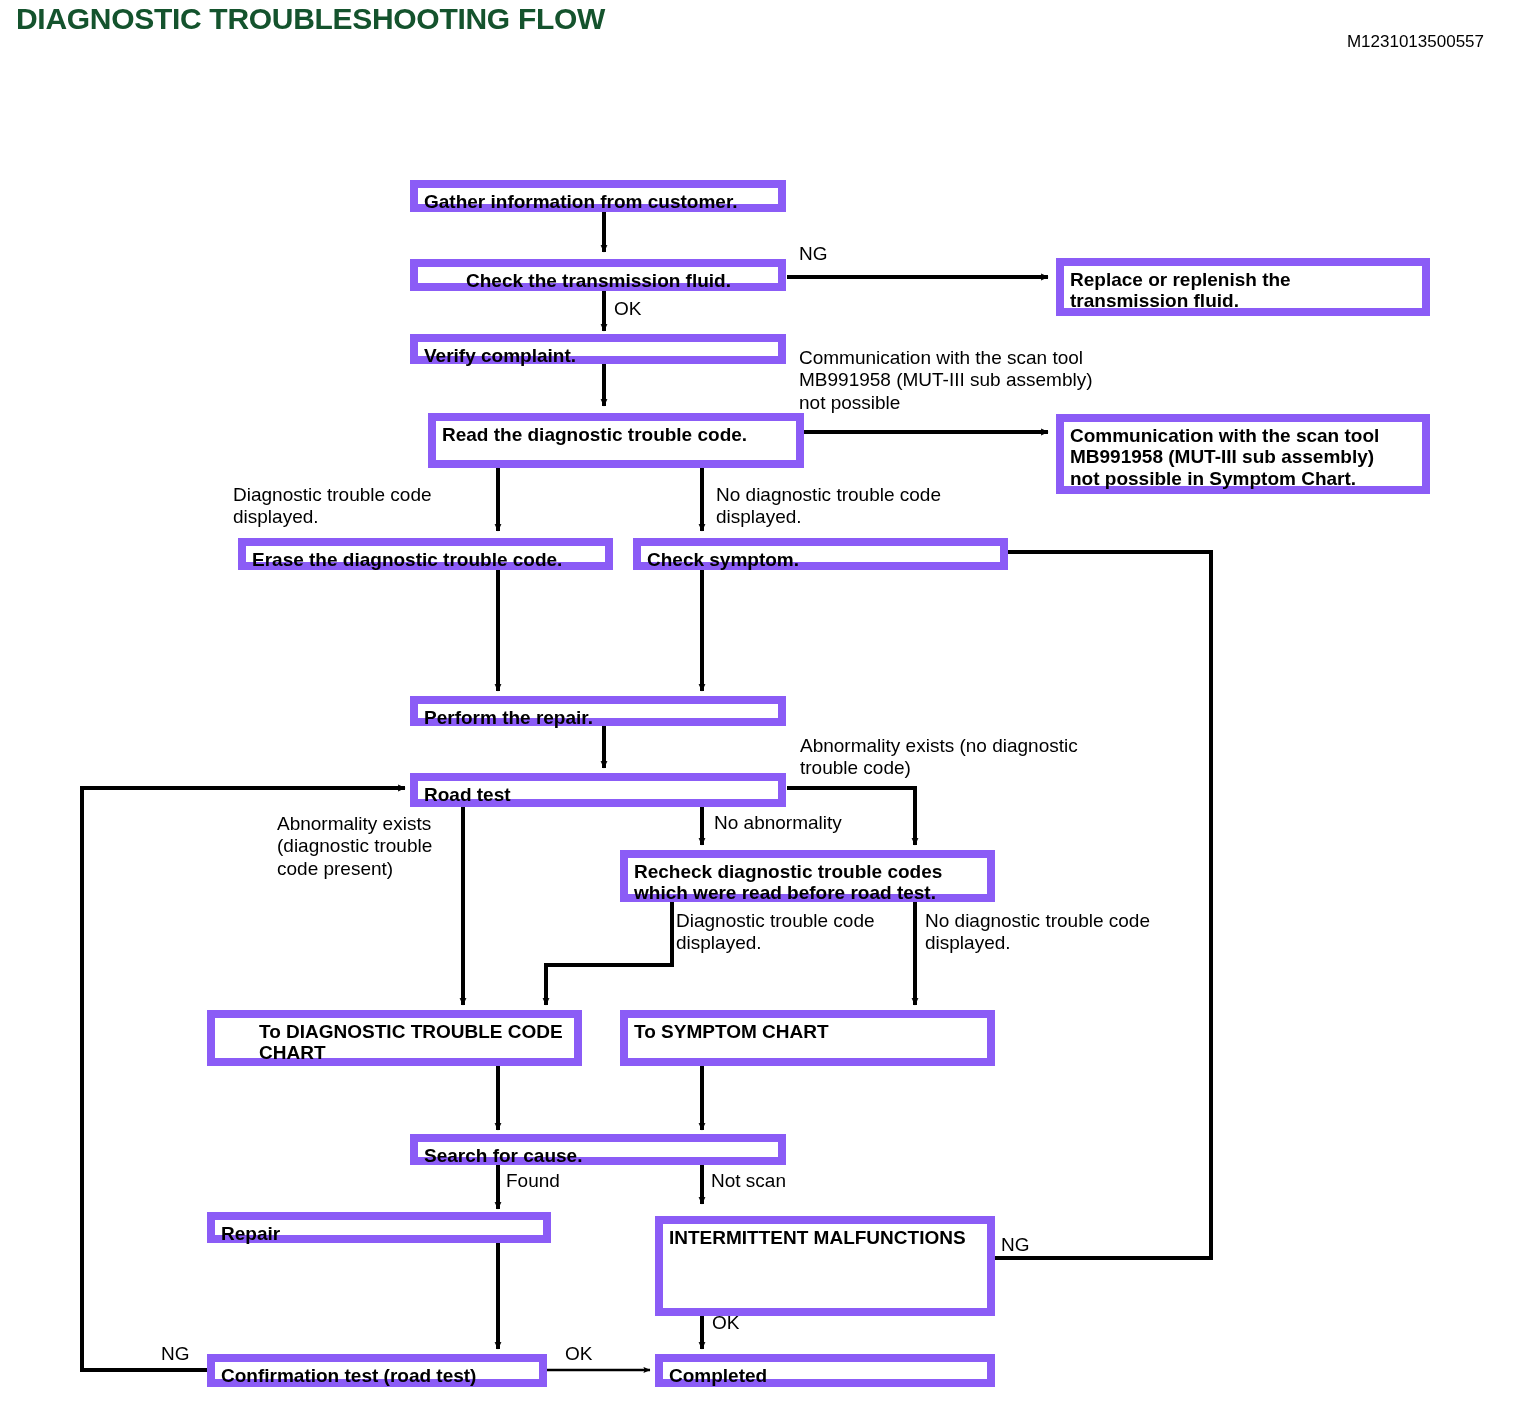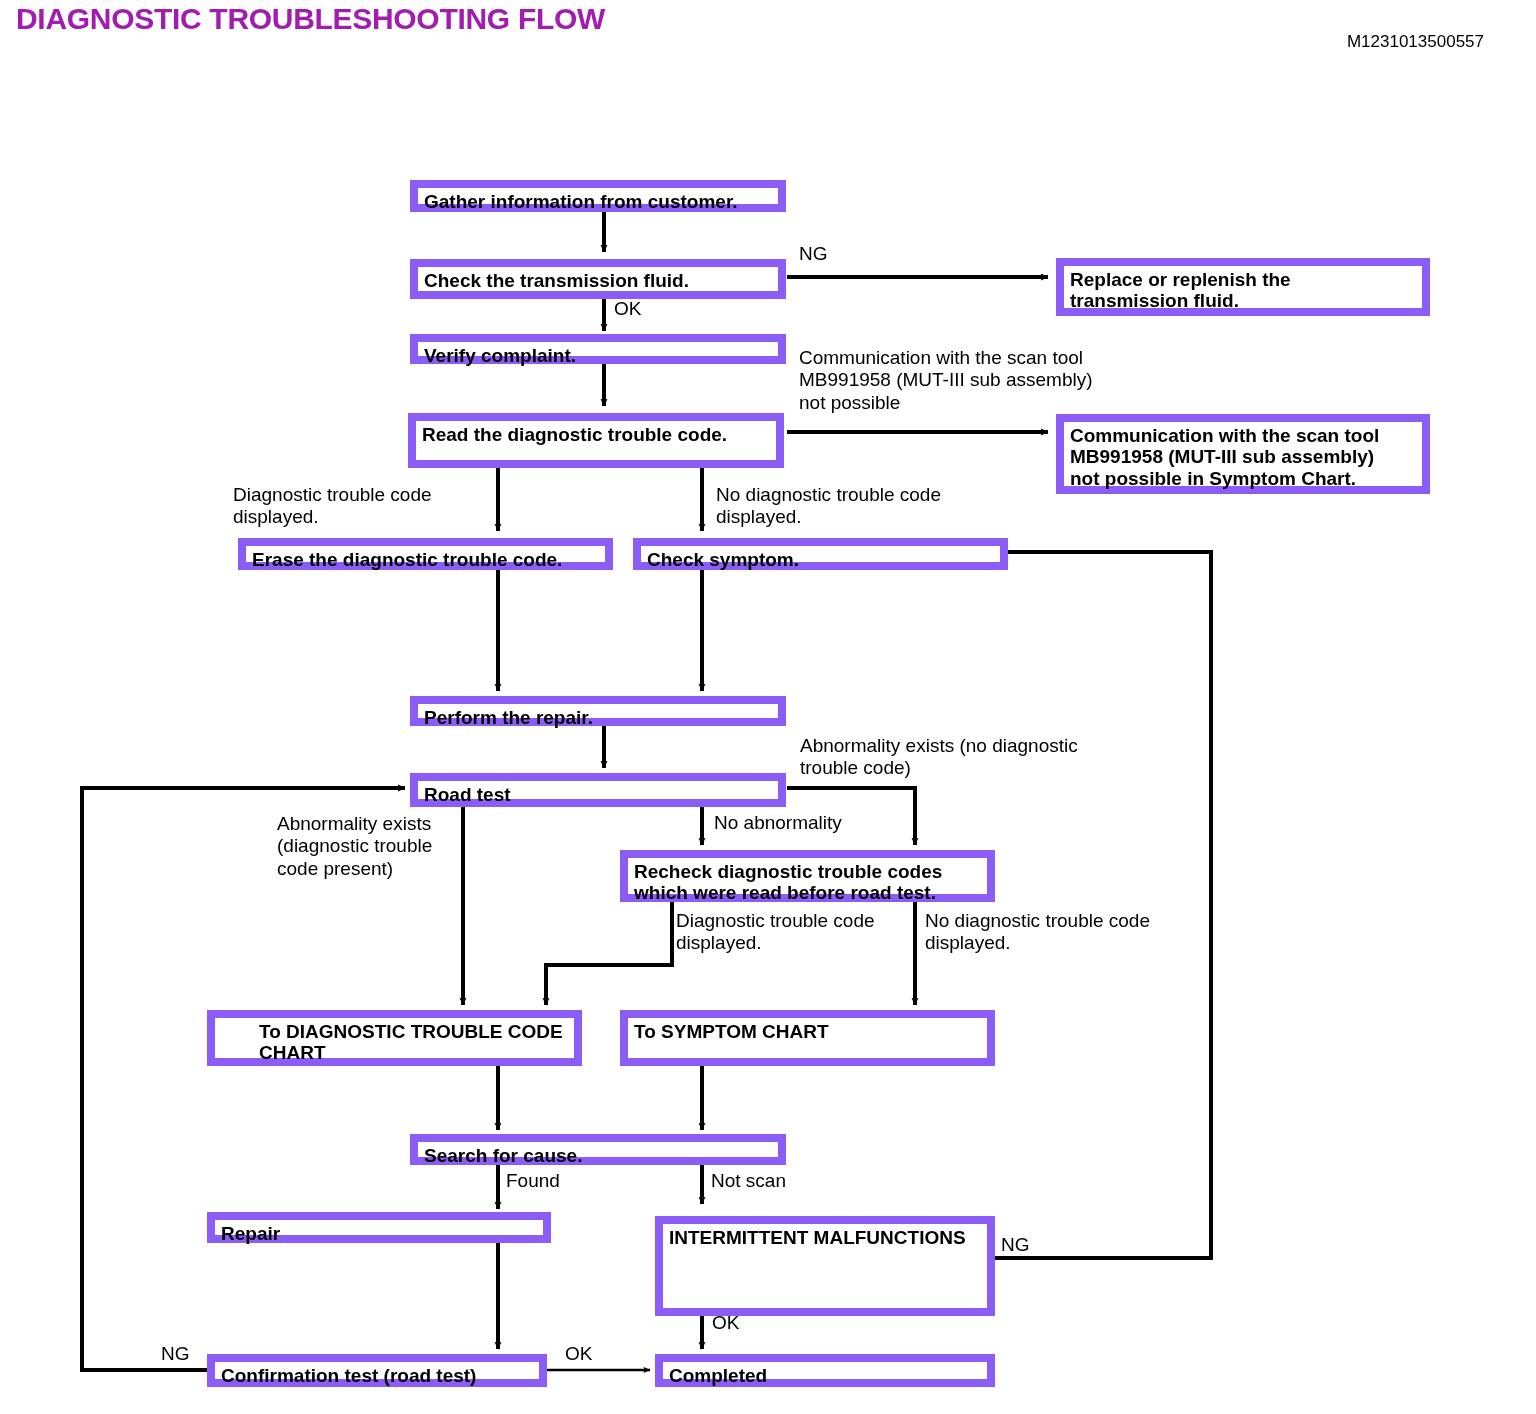--- a/index.html
+++ b/index.html
@@ -15,21 +15,21 @@
     font-family: "Liberation Sans", sans-serif;
     overflow: hidden;
   }
   #page-title {
     position: absolute;
     left: 16px;
     top: 2px;
     font-size: 30px;
     font-weight: bold;
     letter-spacing: -0.3px;
-    color: #a21caf;
+    color: #14532d;
     white-space: nowrap;
   }
   #doc-ref {
     position: absolute;
     right: 52px;
     top: 32px;
     font-size: 17px;
     color: #000;
     white-space: nowrap;
   }
@@ -128,28 +128,28 @@
       <path d="M207,1370 L82,1370 L82,788 L405,788" marker-end="url(#ah)"></path>
     </g>
     <g stroke="#000" fill="none" stroke-width="2.4">
 
       <path d="M547,1370 L650,1370" marker-end="url(#ahs)"></path>
     </g>
   </svg>
 
   <div class="node" style="left:410px; top:180px; width:376px; height:32px;">Gather information from customer.</div>
 
-  <div class="node" style="left:410px; top:259px; width:376px; height:40px;">Check the  transmission fluid.</div>
+  <div class="node" style="left:410px; top:259px; width:376px; height:32px;text-align:center;">Check the  transmission fluid.</div>
 
   <div class="node" style="left:1056px; top:258px; width:374px; height:58px;">Replace or replenish the
 transmission fluid.</div>
 
   <div class="node" style="left:410px; top:334px; width:376px; height:30px;">Verify complaint.</div>
 
-  <div class="node" style="left:408px; top:413px; width:376px; height:55px;">Read the diagnostic trouble code.</div>
+  <div class="node" style="left:428px; top:413px; width:376px; height:55px;">Read the diagnostic trouble code.</div>
 
   <div class="node" style="left:1056px; top:414px; width:374px; height:80px;">Communication with the scan tool
 MB991958 (MUT-III sub assembly)
 not possible in Symptom Chart.</div>
 
   <div class="node" style="left:238px; top:538px; width:375px; height:32px;">Erase the diagnostic trouble code.</div>
 
   <div class="node" style="left:620px; top:538px; width:375px; height:32px;margin-left:13px;">Check symptom.</div>
 
   <div class="node" style="left:410px; top:696px; width:376px; height:30px;">Perform the repair.</div>

